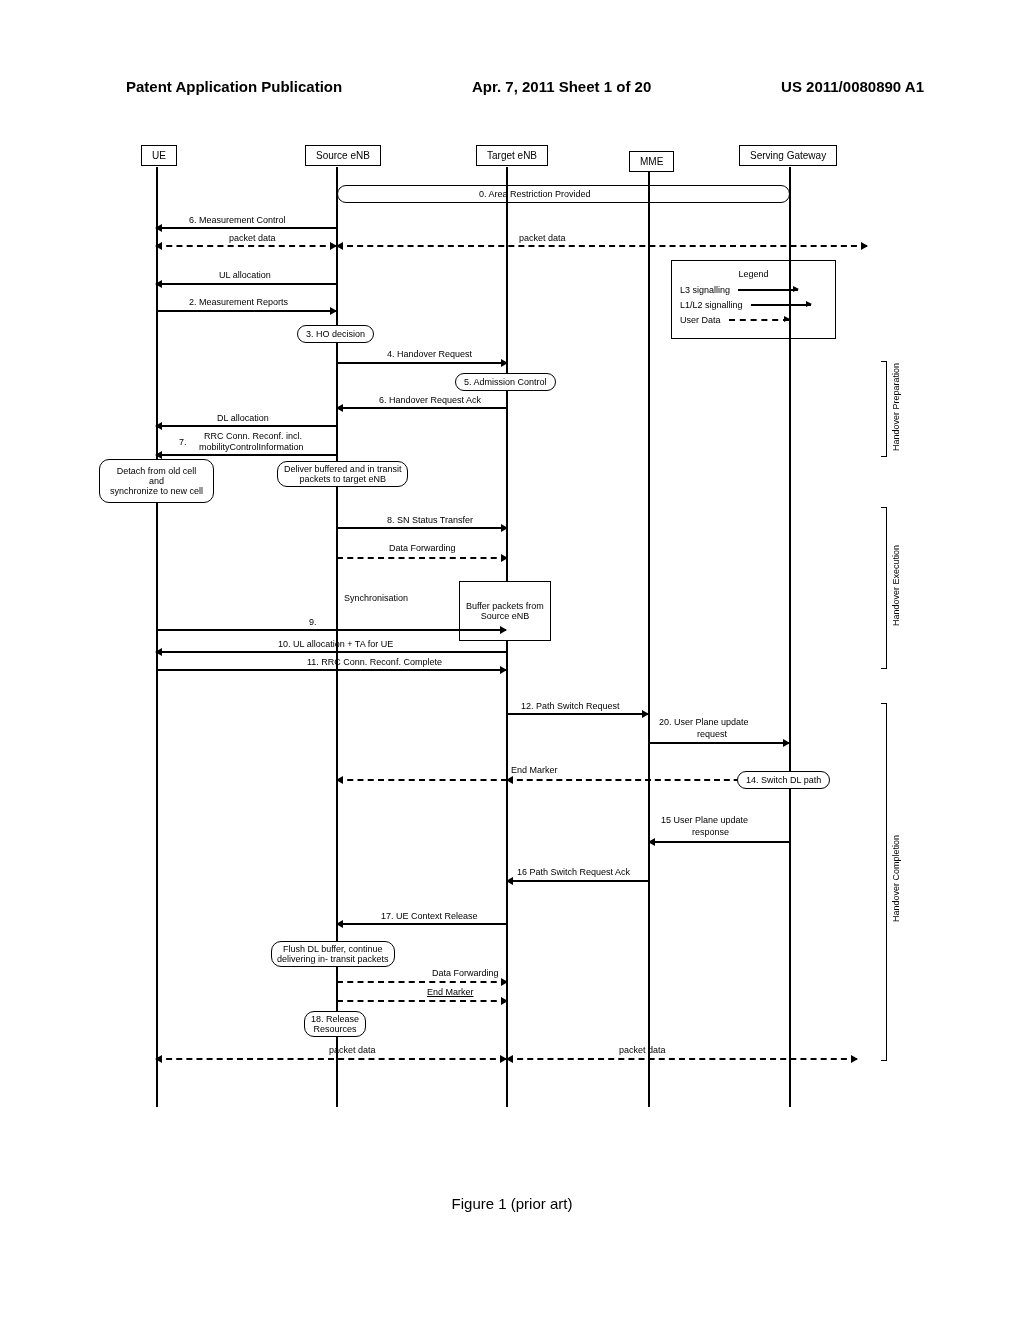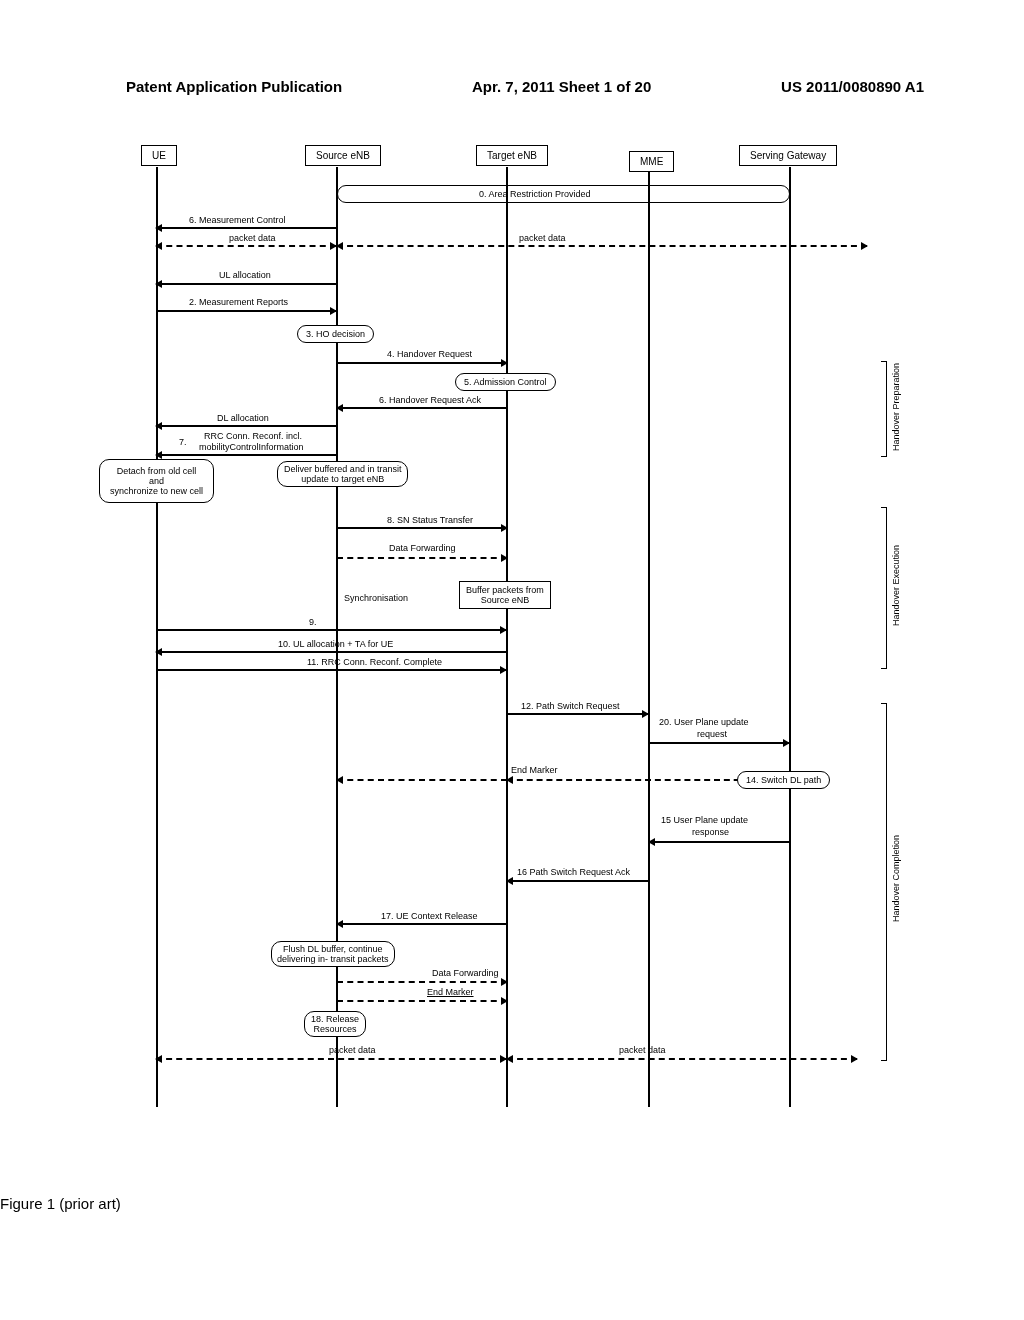--- a/index.html
+++ b/index.html
@@ -97,21 +97,21 @@
       text-align: center;
       padding: 3px 8px;
       background: #fff;
     }
     
     .note-box {
       position: absolute;
       border: 1.5px solid #000;
       font-size: 9px;
       text-align: center;
-      padding: 3px 6px;
+      padding: 19px 6px;
       background: #fff;
     }
     
     .legend-box {
       position: absolute;
       border: 1.5px solid #000;
       padding: 8px;
       font-size: 9px;
     }
     .legend-row { display: flex; align-items: center; margin: 5px 0; }
@@ -141,20 +141,21 @@
     }
     
     .side-label {
       position: absolute;
       font-size: 9px;
       writing-mode: vertical-rl;
       transform: rotate(180deg);
     }
     
     .figure-caption {
+      text-align: center;
       font-size: 15px;
       margin-top: 60px;
     }
     
     .area-box {
       position: absolute;
       border: 1.5px solid #000;
       border-radius: 12px;
       height: 18px;
     }
@@ -186,20 +187,35 @@
   <div class="msg-label" style="left:380px; top:44px;">0.  Area Restriction Provided</div>
 
   <div class="msg-label" style="left:90px; top:70px;">6.   Measurement Control</div>
   <div class="msg-arrow left" style="left:57px; top:82px; width:180px;"></div>
 
   <div class="msg-label" style="left:130px; top:88px;">packet data</div>
   <div class="msg-dashed both" style="left:57px; top:100px; width:180px;"></div>
   <div class="msg-label" style="left:420px; top:88px;">packet data</div>
   <div class="msg-dashed both" style="left:238px; top:100px; width:530px;"></div>
 
+  <div class="legend-box" style="left:572px; top:115px; width:165px;">
+    <div style="text-align:center; margin-bottom:6px;">Legend</div>
+    <div class="legend-row">
+        <span>L3  signalling</span>
+        <div class="legend-line"></div>
+      </div>
+    <div class="legend-row">
+        <span>L1/L2   signalling</span>
+        <div class="legend-line"></div>
+      </div>
+    <div class="legend-row">
+        <span>User Data</span>
+        <div class="legend-dashed"></div>
+      </div>
+  </div>
 
   <div class="msg-label" style="left:120px; top:125px;">UL allocation</div>
   <div class="msg-arrow left" style="left:57px; top:138px; width:180px;"></div>
 
   <div class="msg-label" style="left:90px; top:152px;">2.     Measurement Reports</div>
   <div class="msg-arrow" style="left:57px; top:165px; width:180px;"></div>
 
   <div class="step-box" style="left:198px; top:180px;">3.  HO decision</div>
 
   <div class="msg-label" style="left:288px; top:204px;">4.     Handover Request</div>
@@ -219,21 +235,21 @@
   <div class="msg-arrow left" style="left:57px; top:309px; width:180px;"></div>
 
   <div class="step-box" style="left:0px; top:314px; width:115px; padding:6px 4px;">
     <div>Detach from old cell</div>
     <div>and</div>
     <div>synchronize to new cell</div>
   </div>
 
   <div class="step-box" style="left:178px; top:316px; padding:2px 6px;">
     <div>Deliver buffered and in transit</div>
-    <div>update to target eNB</div>
+    <div>packets to target eNB</div>
   </div>
 
   <div class="msg-label" style="left:288px; top:370px;">8.     SN Status Transfer</div>
   <div class="msg-arrow" style="left:238px; top:382px; width:170px;"></div>
 
   <div class="msg-label" style="left:290px; top:398px;">Data Forwarding</div>
   <div class="msg-dashed" style="left:238px; top:412px; width:170px;"></div>
 
   <div class="note-box" style="left:360px; top:436px;">
     <div>Buffer packets from</div>

